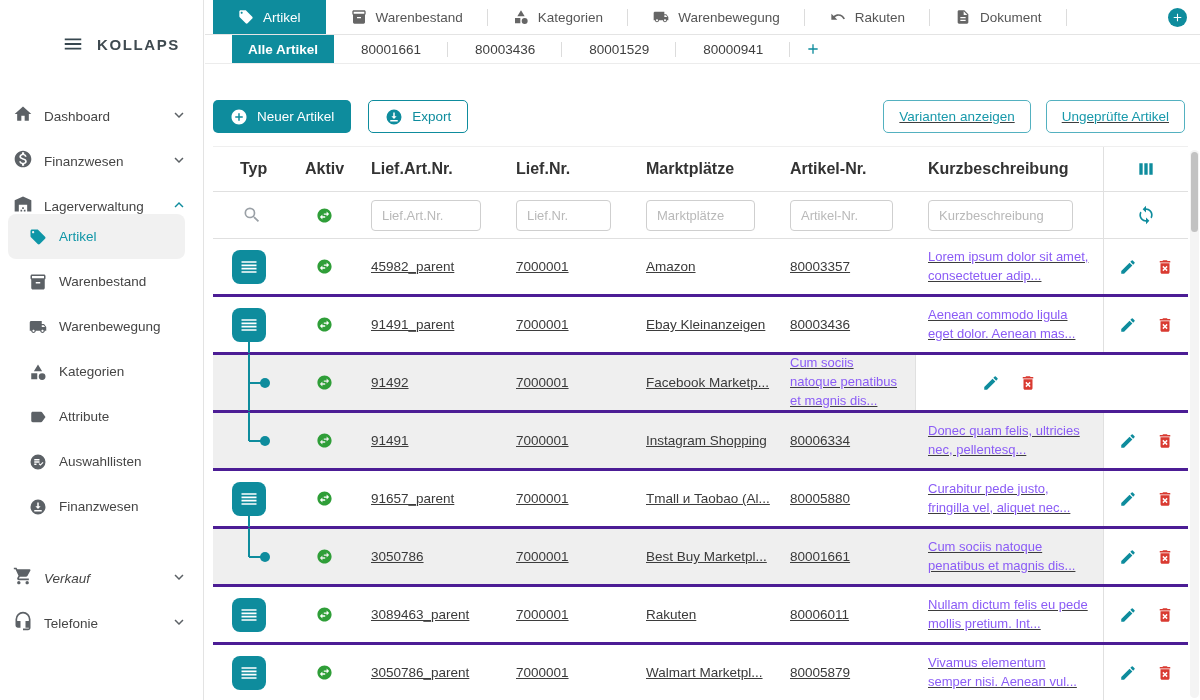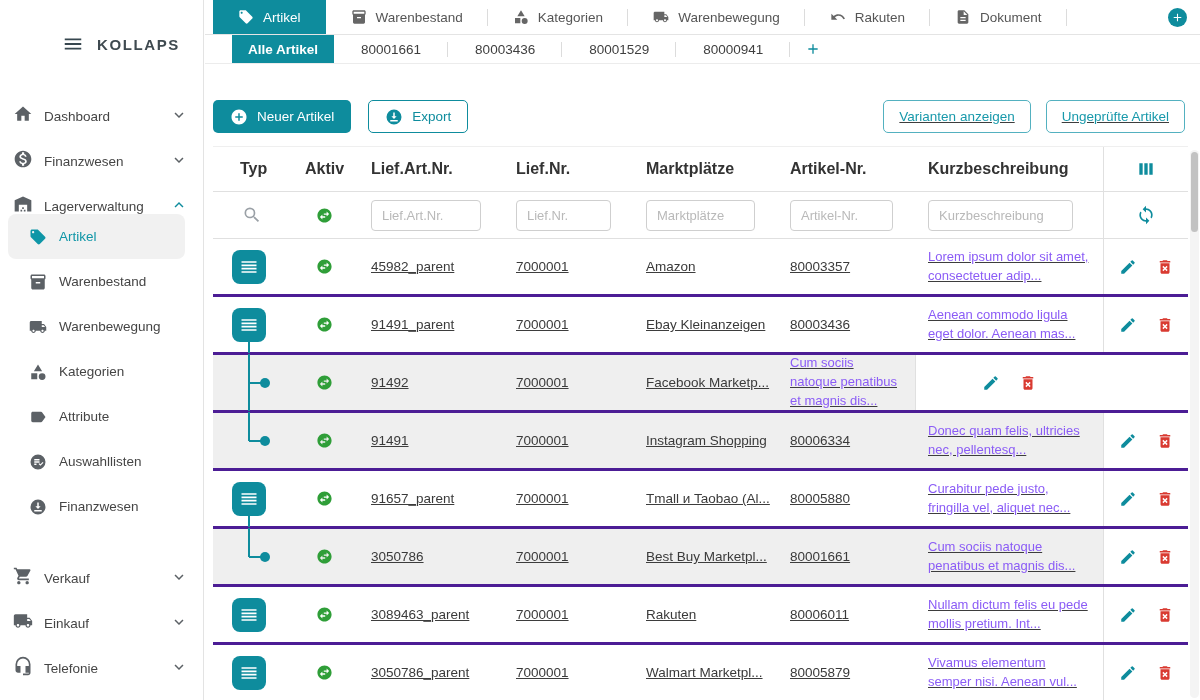--- a/index.html
+++ b/index.html
@@ -16,21 +16,21 @@
   .nav-item { height:45px; display:flex; align-items:flex-end; padding:0 15px 0 13px;
     font-size:13.5px; color:#454545; cursor:pointer; }
   .nav-item .ico { color:#5c6166; margin-right:11px; flex:none; }
   .nav-item .chev { margin-left:auto; color:#5c6166; }
   .nav-item .chev.up { color:#0e8c9d; }
   .nav-sub { height:45px; margin:0 18px 0 8px; padding-left:21px; border-radius:8px;
     display:flex; align-items:center; font-size:13.5px; color:#454545; cursor:pointer; }
   .nav-sub .ico { color:#5c6166; margin-right:12px; flex:none; }
   .nav-sub.active { background:#f1f1f1; color:#0f96a7; }
   .nav-sub.active .ico { color:#0f96a7; }
-  .bottom-gap { margin-top:12px !important; }
+  .bottom-gap { margin-top:12px !important;font-style:italic; }
 
   
   .main { position:absolute; left:205px; right:0; top:0; bottom:0; background:#fff; }
 
   .ptabs { height:35px; display:flex; align-items:stretch; padding-left:8px;
     border-bottom:1px solid #e4e4e4; }
   .ptab { display:flex; align-items:center; gap:9px; padding:0 25px; font-size:13.5px;
     color:#555; position:relative; cursor:pointer; white-space:nowrap; }
   .ptab .ico { color:#666; }
   .ptab:not(.active)::after { content:""; position:absolute; right:0; top:9px; height:17px;
@@ -191,29 +191,20 @@
         <svg viewBox="0 0 24 24" width="18" height="18" class="ico">
           <path d="M12 2a10 10 0 1 0 0 20 10 10 0 0 0 0-20zm-1 4h2v5h2.5L12 14.5 8.5 11H11V6zm-4 10h10v2H7v-2z" fill="currentColor" fill-rule="evenodd"></path>
         </svg>
         <span>Finanzwesen</span>
       </div>
       <div class="nav-item bottom-gap">
         <svg viewBox="0 0 24 24" width="20" height="20" class="ico">
           <path d="M7 18c-1.1 0-1.99.9-1.99 2S5.9 22 7 22s2-.9 2-2-.9-2-2-2zM1 2v2h2l3.6 7.59-1.35 2.45c-.16.28-.25.61-.25.96 0 1.1.9 2 2 2h12v-2H7.42c-.14 0-.25-.11-.25-.25l.03-.12.9-1.63h7.45c.75 0 1.41-.41 1.75-1.03l3.58-6.49c.08-.14.12-.31.12-.48 0-.55-.45-1-1-1H5.21l-.94-2H1zm16 16c-1.1 0-1.99.9-1.99 2s.89 2 1.99 2 2-.9 2-2-.9-2-2-2z" fill="currentColor"></path>
         </svg>
         <span>Verkauf</span>
-        <svg viewBox="0 0 24 24" width="18" height="18" class="chev">
-          <path d="M16.59 8.59 12 13.17 7.41 8.59 6 10l6 6 6-6z" fill="currentColor"></path>
-        </svg>
-      </div>
-      <div class="nav-item">
-        <svg viewBox="0 0 24 24" width="20" height="20" class="ico">
-          <path d="M20 8h-3V4H3c-1.1 0-2 .9-2 2v11h2c0 1.66 1.34 3 3 3s3-1.34 3-3h6c0 1.66 1.34 3 3 3s3-1.34 3-3h2v-5l-3-4zM6 18.5c-.83 0-1.5-.67-1.5-1.5s.67-1.5 1.5-1.5 1.5.67 1.5 1.5-.67 1.5-1.5 1.5zm13.5-9 1.96 2.5H17V9.5h2.5zm-1.5 9c-.83 0-1.5-.67-1.5-1.5s.67-1.5 1.5-1.5 1.5.67 1.5 1.5-.67 1.5-1.5 1.5z" fill="currentColor"></path>
-        </svg>
-        <span>Einkauf</span>
         <svg viewBox="0 0 24 24" width="18" height="18" class="chev">
           <path d="M16.59 8.59 12 13.17 7.41 8.59 6 10l6 6 6-6z" fill="currentColor"></path>
         </svg>
       </div>
       <div class="nav-item">
         <svg viewBox="0 0 24 24" width="20" height="20" class="ico">
           <path d="M12 1a9 9 0 0 0-9 9v7c0 1.66 1.34 3 3 3h3v-8H5v-2a7 7 0 0 1 14 0v2h-4v8h4v1h-7v2h6c1.66 0 3-1.34 3-3V10a9 9 0 0 0-9-9z" fill="currentColor"></path>
         </svg>
         <span>Telefonie</span>
         <svg viewBox="0 0 24 24" width="18" height="18" class="chev">

